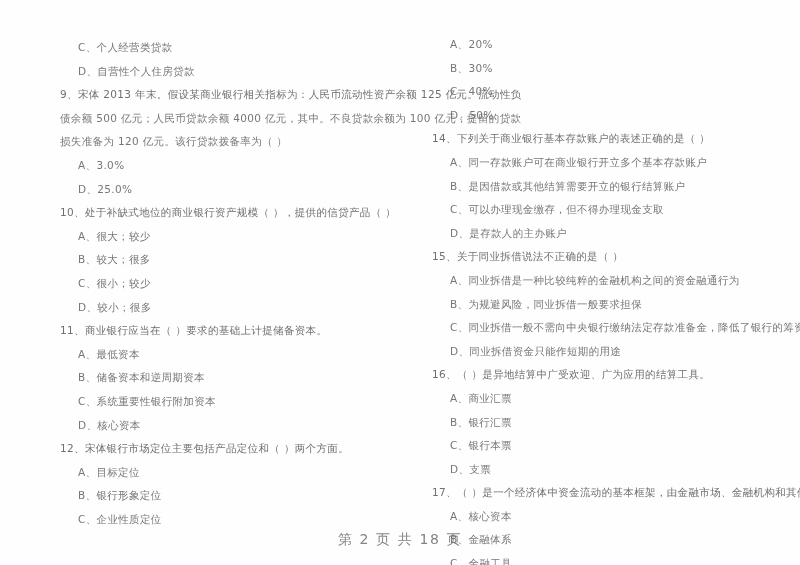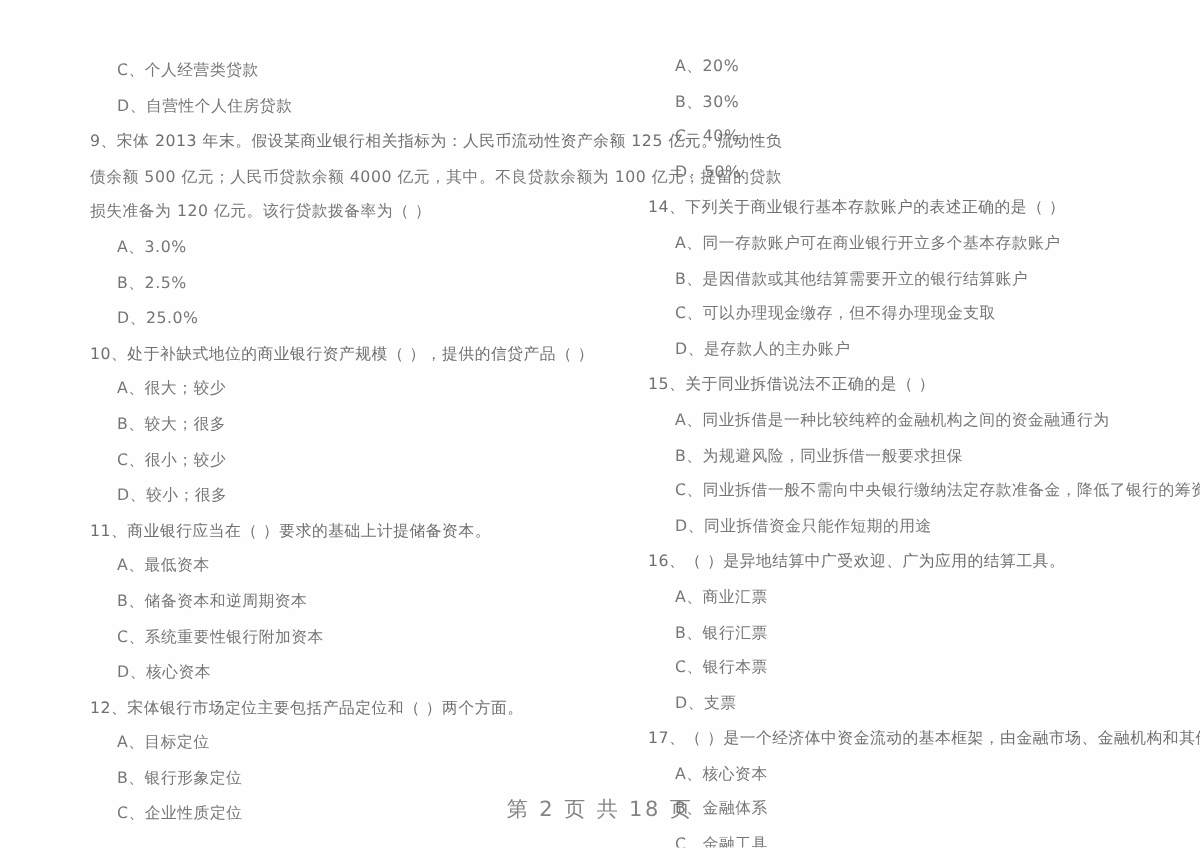--- a/index.html
+++ b/index.html
@@ -68,21 +68,20 @@
 
   <div class="column col-left">
     <div class="spacer-top"></div>
     <div id="left-lines">
         <div class="line opt">C、个人经营类贷款</div>
         <div class="line opt">D、自营性个人住房贷款</div>
         <div class="line q">9、宋体 2013 年末。假设某商业银行相关指标为：人民币流动性资产余额 125 亿元。流动性负</div>
         <div class="line cont">债余额 500 亿元；人民币贷款余额 4000 亿元，其中。不良贷款余额为 100 亿元；提留的贷款</div>
         <div class="line cont">损失准备为 120 亿元。该行贷款拨备率为（     ）</div>
         <div class="line opt">A、3.0%</div>
-        <div class="line opt">B、2.5%</div>
         <div class="line opt">D、25.0%</div>
         <div class="line q">10、处于补缺式地位的商业银行资产规模（     ），提供的信贷产品（     ）</div>
         <div class="line opt">A、很大；较少</div>
         <div class="line opt">B、较大；很多</div>
         <div class="line opt">C、很小；较少</div>
         <div class="line opt">D、较小；很多</div>
         <div class="line q">11、商业银行应当在（     ）要求的基础上计提储备资本。</div>
         <div class="line opt">A、最低资本</div>
         <div class="line opt">B、储备资本和逆周期资本</div>
         <div class="line opt">C、系统重要性银行附加资本</div>

